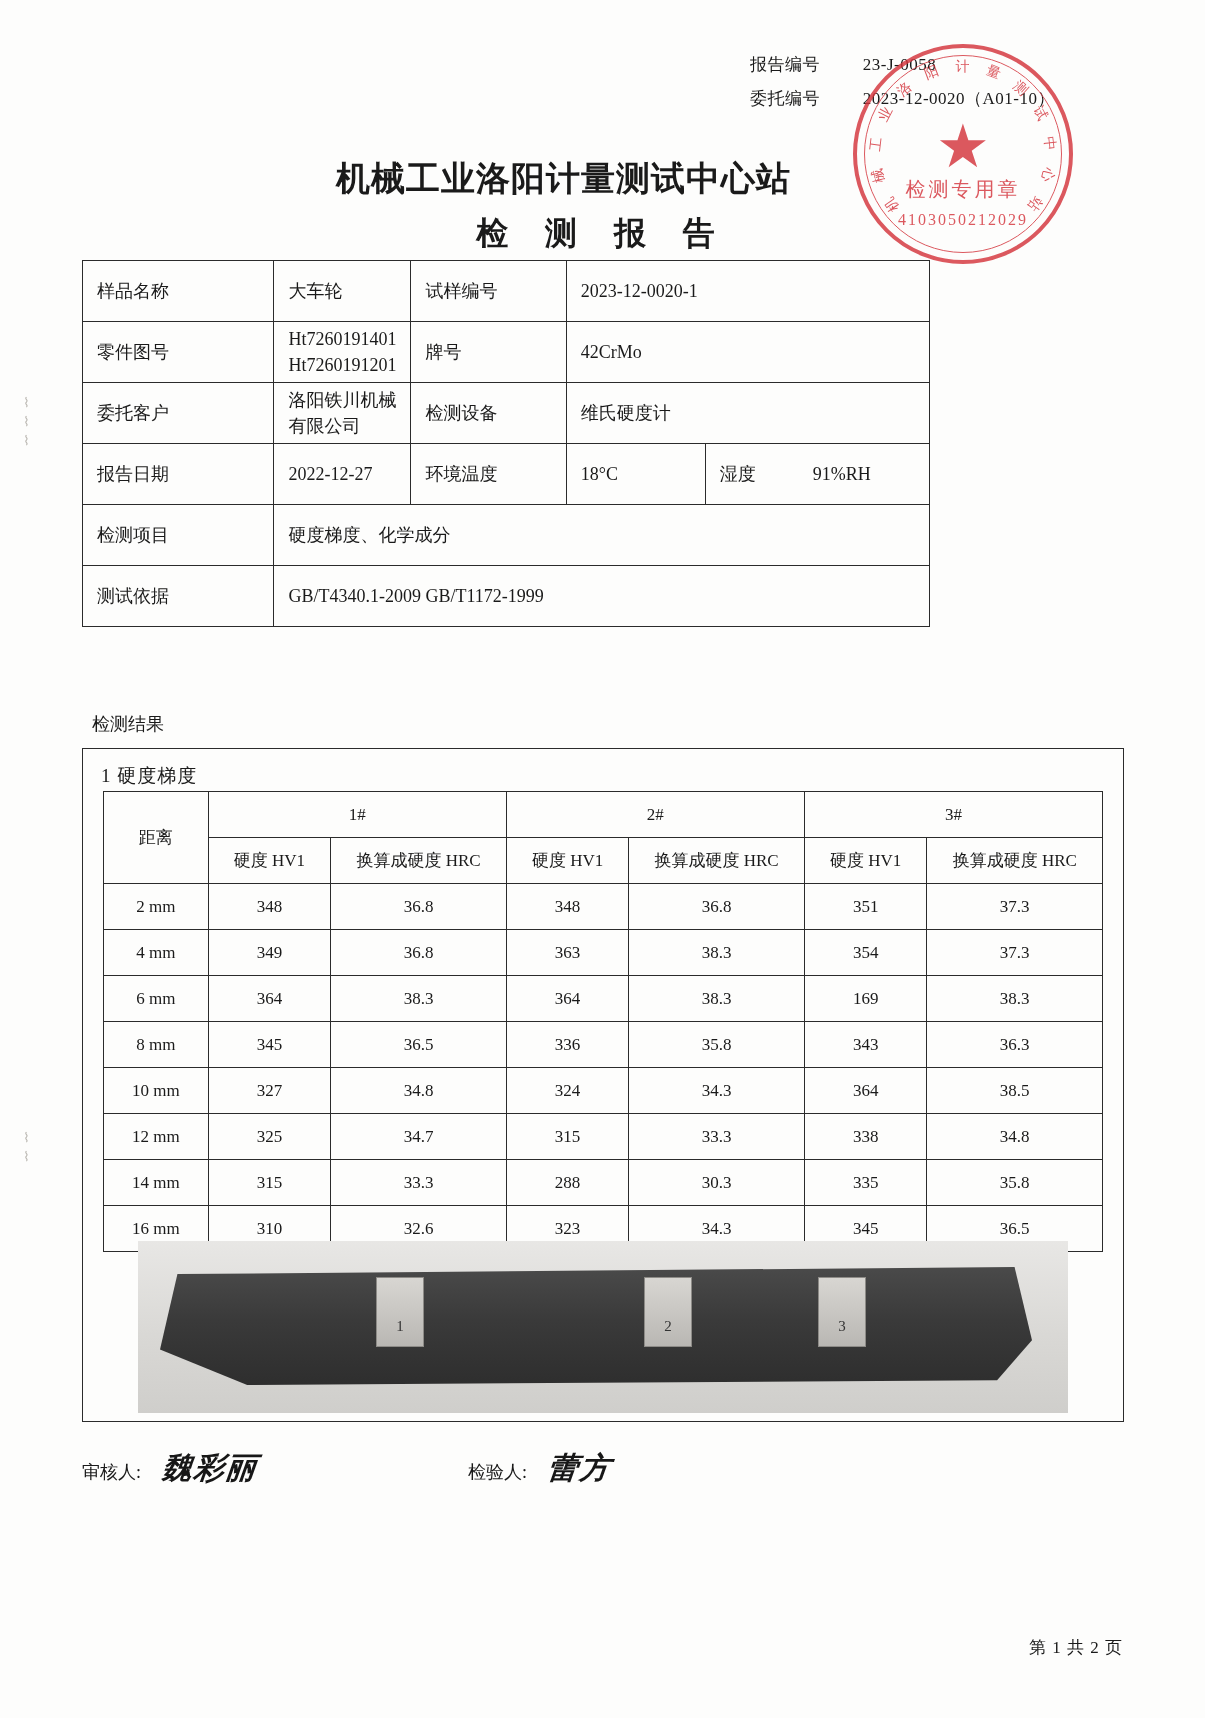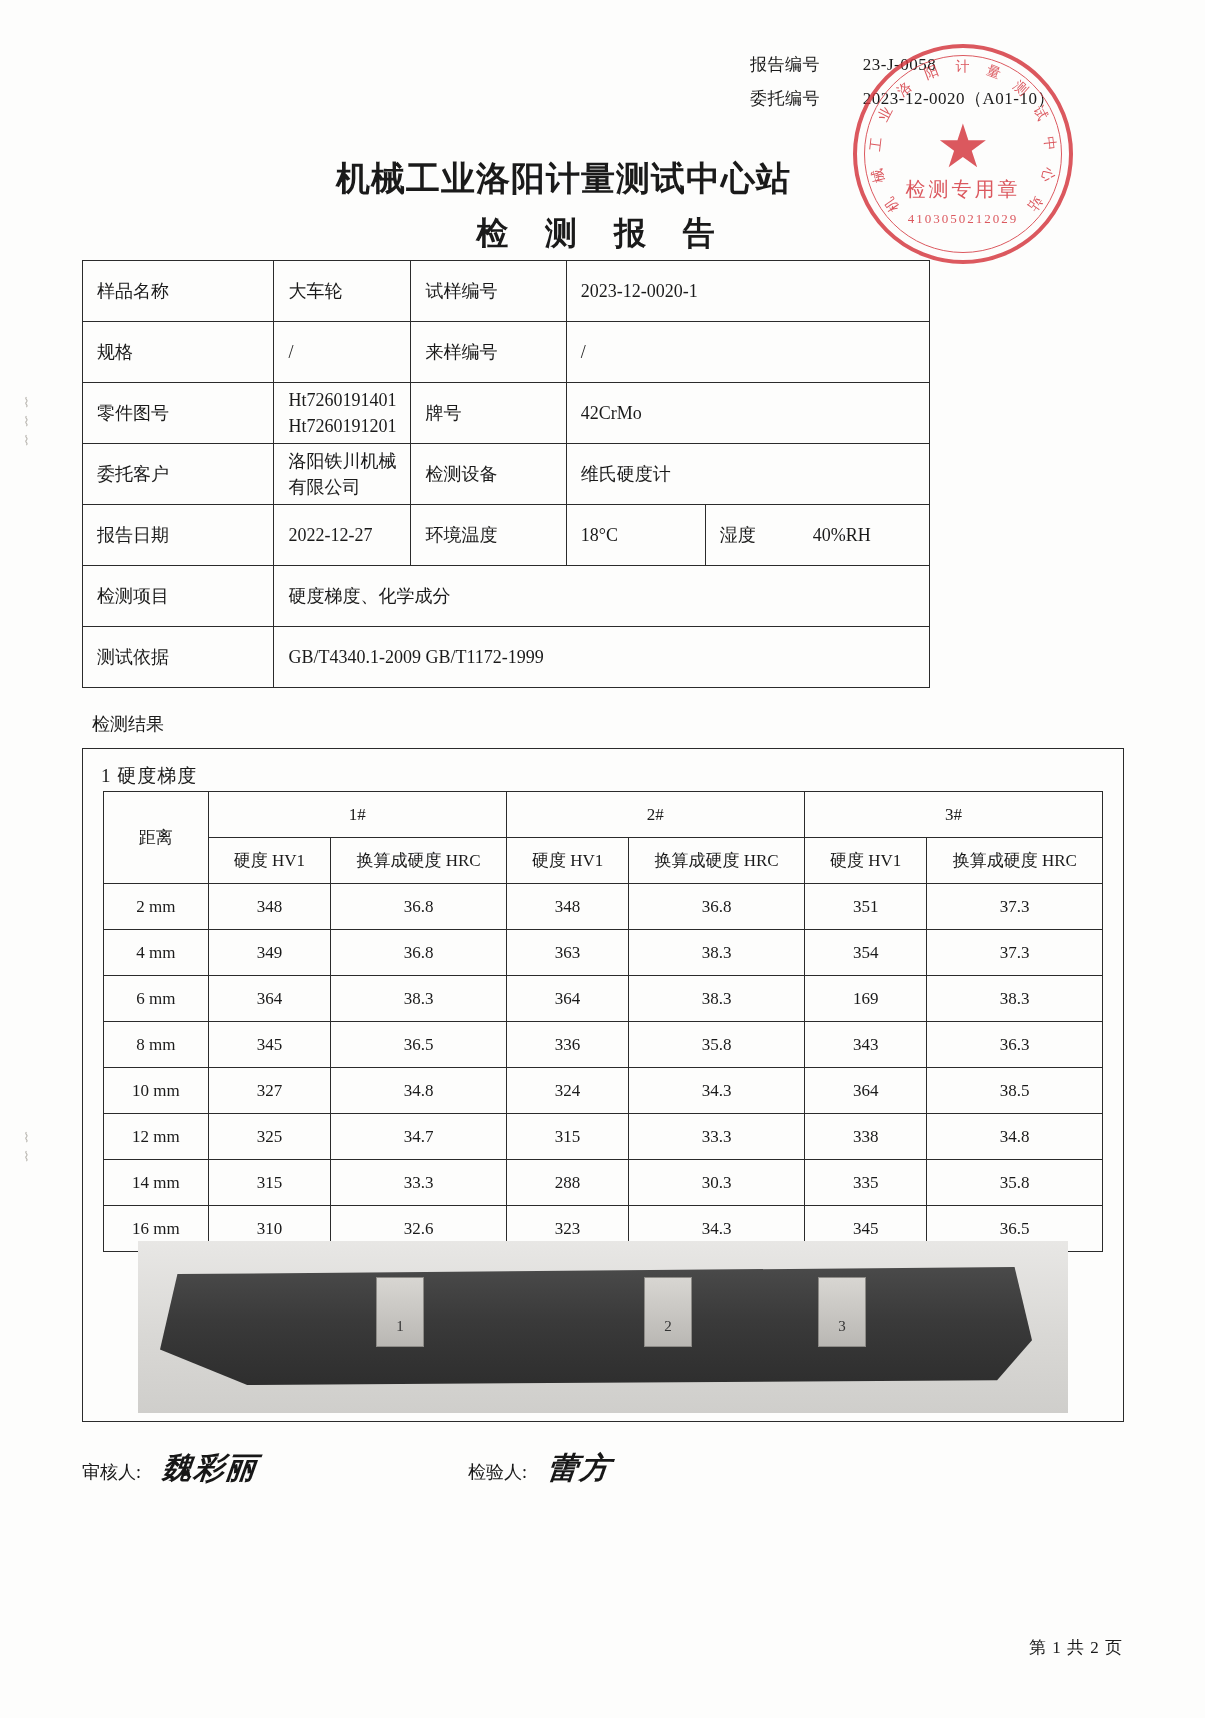--- a/index.html
+++ b/index.html
@@ -92,21 +92,21 @@
     font-size: 20px;
     letter-spacing: 3px;
     font-family: "Liberation Sans", "DejaVu Sans", sans-serif;
   }
   .seal .num-text {
     position: absolute;
     left: 0;
     right: 0;
     top: 163px;
     text-align: center;
-    font-size: 13px;
+    font-size: 16px;
     letter-spacing: 2px;
   }
   .seal .arc-text {
     position: absolute;
     left: 0;
     top: 0;
     width: 212px;
     height: 212px;
     font-size: 14px;
     letter-spacing: 1px;
@@ -325,46 +325,40 @@
 
   <table class="info-table">
     <tbody>
         <tr>
       <td class="lbl">样品名称</td>
       <td>大车轮</td>
       <td class="lbl2">试样编号</td>
       <td colspan="2">2023-12-0020-1</td>
     </tr>
     <tr>
-      <td class="lbl">规格</td>
-      <td>/</td>
-      <td class="lbl2">来样编号</td>
-      <td colspan="2">/</td>
-    </tr>
-    <tr>
       <td class="lbl">零件图号</td>
       <td class="cell-multiline"><span id="part-dwg"><div>Ht7260191401</div><div>Ht7260191201</div></span></td>
       <td class="lbl2">牌号</td>
       <td colspan="2">42CrMo</td>
     </tr>
     <tr>
       <td class="lbl">委托客户</td>
       <td>洛阳铁川机械有限公司</td>
       <td class="lbl2">检测设备</td>
       <td colspan="2">维氏硬度计</td>
     </tr>
     <tr>
       <td class="lbl">报告日期</td>
       <td>2022-12-27</td>
       <td class="lbl2">环境温度</td>
       <td style="width:118px">18°C</td>
       <td style="width:210px">
         <span>湿度</span>
         <span style="display:inline-block;width:48px"></span>
-        <span>40%RH</span>
+        <span>91%RH</span>
       </td>
     </tr>
     <tr>
       <td class="lbl">检测项目</td>
       <td colspan="4">硬度梯度、化学成分</td>
     </tr>
     <tr>
       <td class="lbl">测试依据</td>
       <td colspan="4">GB/T4340.1-2009    GB/T1172-1999</td>
     </tr>

